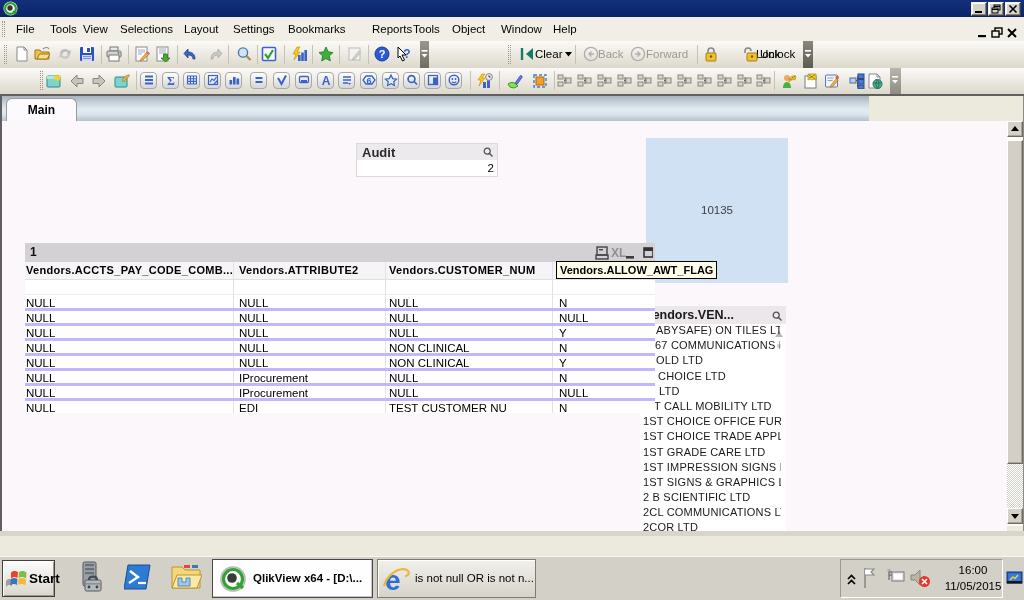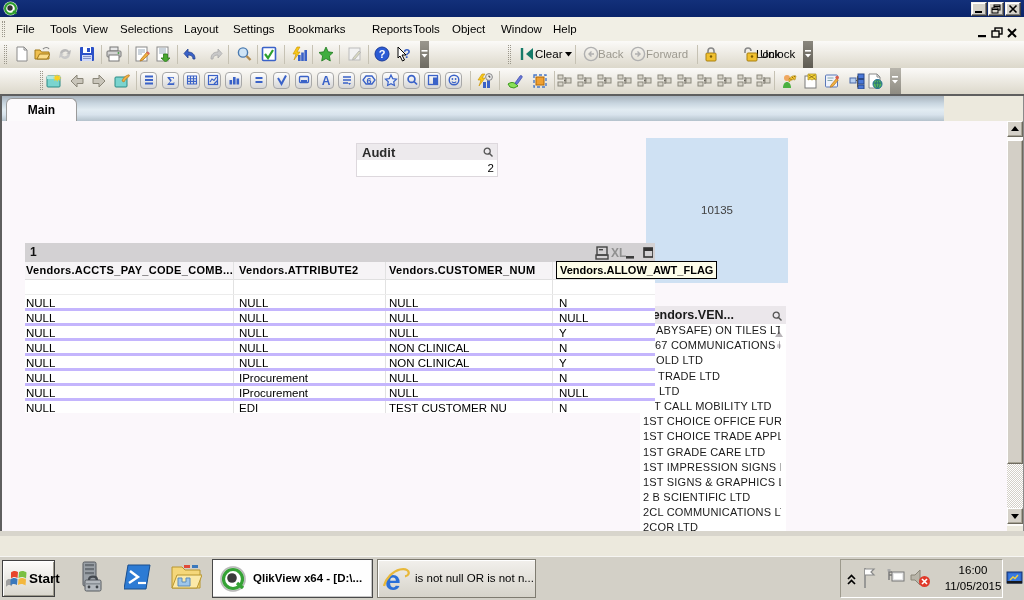--- a/index.html
+++ b/index.html
@@ -18,21 +18,21 @@
 #tb2{left:0;top:68px;width:1024px;height:26px;background:linear-gradient(#fbfaf8,#e9e6dd 60%,#dcd8cb);}
 .grip{width:3px;border-left:1px dotted #9a968a;border-right:1px dotted #9a968a;}
 .sq{position:absolute;top:72px;width:17px;height:17px;background:linear-gradient(#fefefe,#d6d6d6);border:1px solid #a8a8a8;border-radius:4px;padding-left:1px;}
 .t1{top:46px;width:16px;height:16px;}
 .t2{top:73px;width:16px;height:16px;}
 .s1{position:absolute;top:45px;width:1px;height:19px;background:#c6c2b4;}
 .s2{position:absolute;top:71px;width:1px;height:19px;background:#c6c2b4;}
 .al{position:absolute;top:74px;width:15px;height:14px;}
 #mdiborder{left:0;top:94px;width:1024px;height:2px;background:#5f5f5f;}
 
-#tabstrip{left:2px;top:96px;width:942px;height:25px;background:linear-gradient(#a8b3bd,#c9d6e0 30%,#e2ecf2 55%,#d8e3ec 75%,#b4c2cc);}
+#tabstrip{left:2px;top:96px;width:867px;height:25px;background:linear-gradient(#a8b3bd,#c9d6e0 30%,#e2ecf2 55%,#d8e3ec 75%,#b4c2cc);}
 #maintab{left:4px;top:2px;width:71px;height:23px;background:#fcfafc;border:1px solid #9a9a9a;border-bottom:none;border-radius:6px 6px 0 0;color:#000;font-weight:bold;font-size:12px;text-align:center;line-height:22px;}
 
 #sheet{left:2px;top:121px;width:1005px;height:410px;background:#fbf7fb;}
 
 #vsb{left:1007px;top:121px;width:16px;height:405px;background:#fcfbf8;}
 
 #strip{left:0;top:531px;width:1024px;height:5px;background:#d8d5cc;}
 #statusbar{left:0;top:536px;width:1024px;height:20px;background:#ebe8db;border-top:1px solid #fff;font-size:11px;color:#000;}
 #taskbar{left:0;top:556px;width:1024px;height:44px;background:#d3d0c7;border-top:1px solid #f6f5f2;}
 .lrow{font-size:11px;color:#1a1a1a;white-space:nowrap;overflow:hidden;z-index:2;height:15px;letter-spacing:0.2px;}
@@ -442,21 +442,21 @@
         <path d="M6.5 6.5l3 3" stroke="#555" stroke-width="1.4"></path>
       </svg>
     <svg style="position:absolute;left:134px;top:23px;" width="10" height="40" viewBox="0 0 10 40">
         <path d="M1 8l4-6 4 6z" fill="#b9b5b9"></path>
         <circle cx="5" cy="17" r="2.2" fill="#d8d4d8"></circle>
       </svg>
   </div>
   <div class="ab lrow" style="left:656px;top:324px;width:124px;">ABYSAFE) ON TILES LTD</div>
   <div class="ab lrow" style="left:655px;top:339px;width:125px;">67 COMMUNICATIONS LT</div>
   <div class="ab lrow" style="left:656px;top:354px;">OLD LTD</div>
-  <div class="ab lrow" style="left:658px;top:370px;">TRADE LTD</div>
+  <div class="ab lrow" style="left:658px;top:370px;">CHOICE LTD</div>
   <div class="ab lrow" style="left:659px;top:385px;">LTD</div>
   <div class="ab lrow" style="left:654px;top:400px;width:126px;">T CALL MOBILITY LTD</div>
   <div class="ab lrow" style="left:643px;top:415px;width:138px;">1ST CHOICE OFFICE FURNI</div>
   <div class="ab lrow" style="left:643px;top:430px;width:138px;">1ST CHOICE TRADE APPLIA</div>
   <div class="ab lrow" style="left:643px;top:446px;">1ST GRADE CARE LTD</div>
   <div class="ab lrow" style="left:643px;top:461px;width:138px;">1ST IMPRESSION SIGNS LT</div>
   <div class="ab lrow" style="left:643px;top:476px;width:138px;">1ST SIGNS &amp; GRAPHICS LT</div>
   <div class="ab lrow" style="left:643px;top:491px;">2 B SCIENTIFIC LTD</div>
   <div class="ab lrow" style="left:643px;top:506px;width:138px;">2CL COMMUNICATIONS LT</div>
   <div class="ab lrow" style="left:643px;top:521px;">2COR LTD</div>

